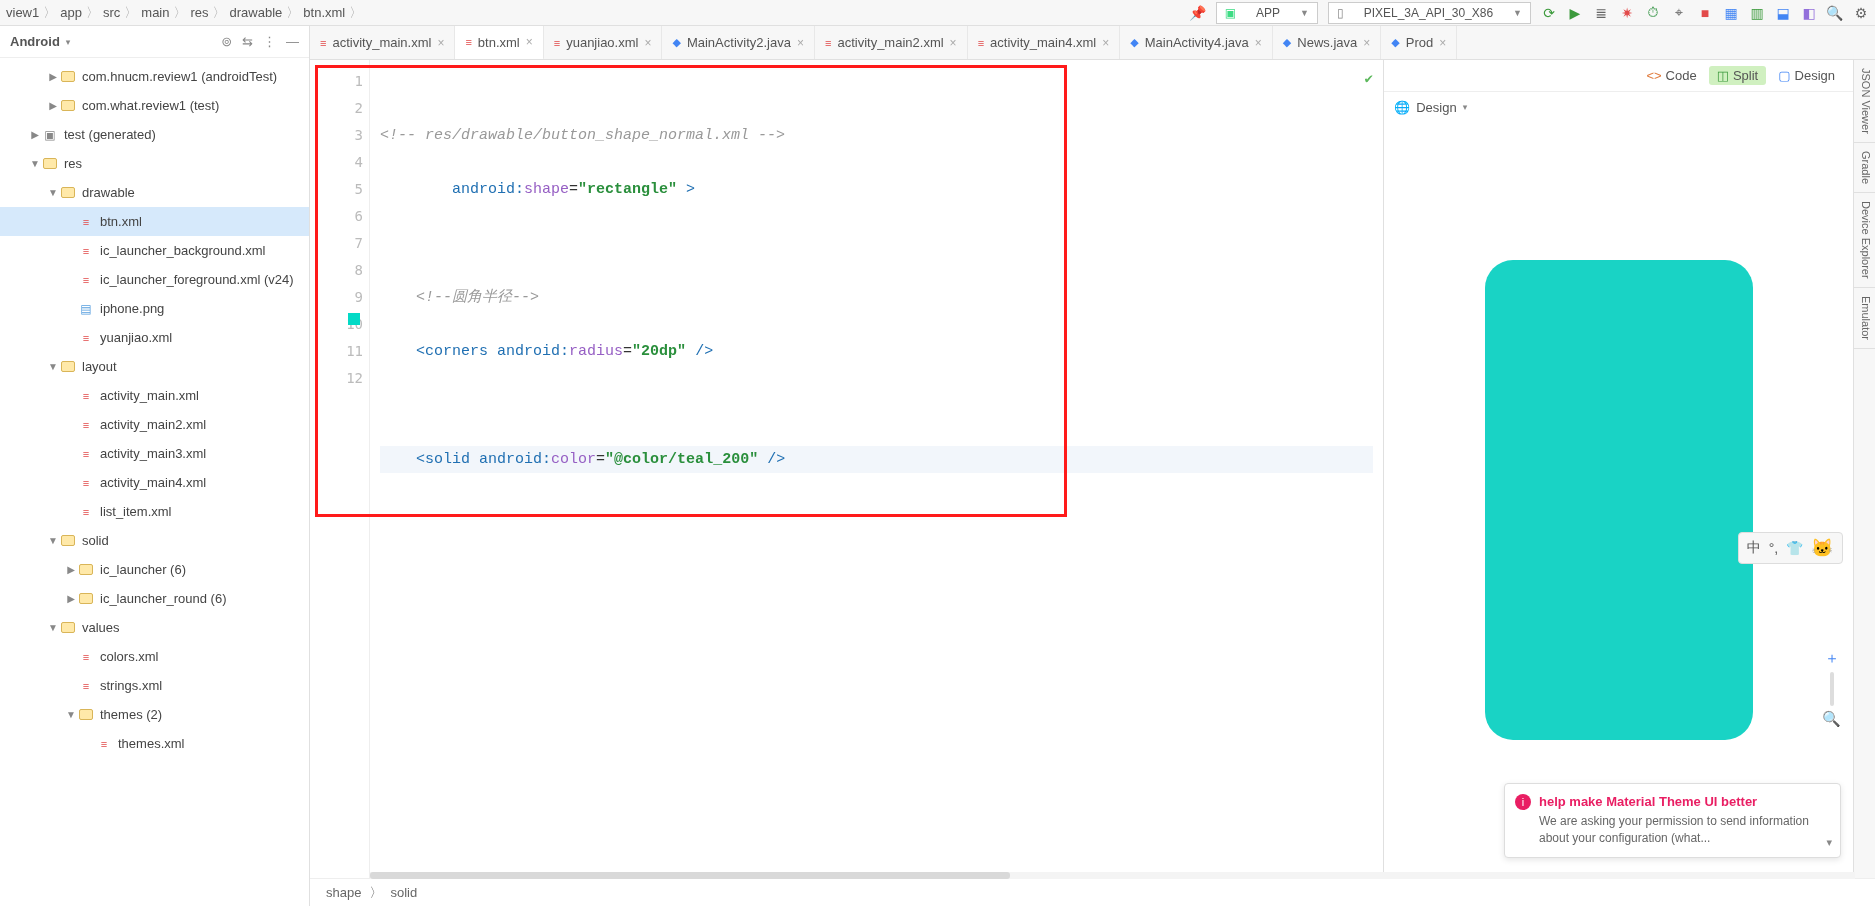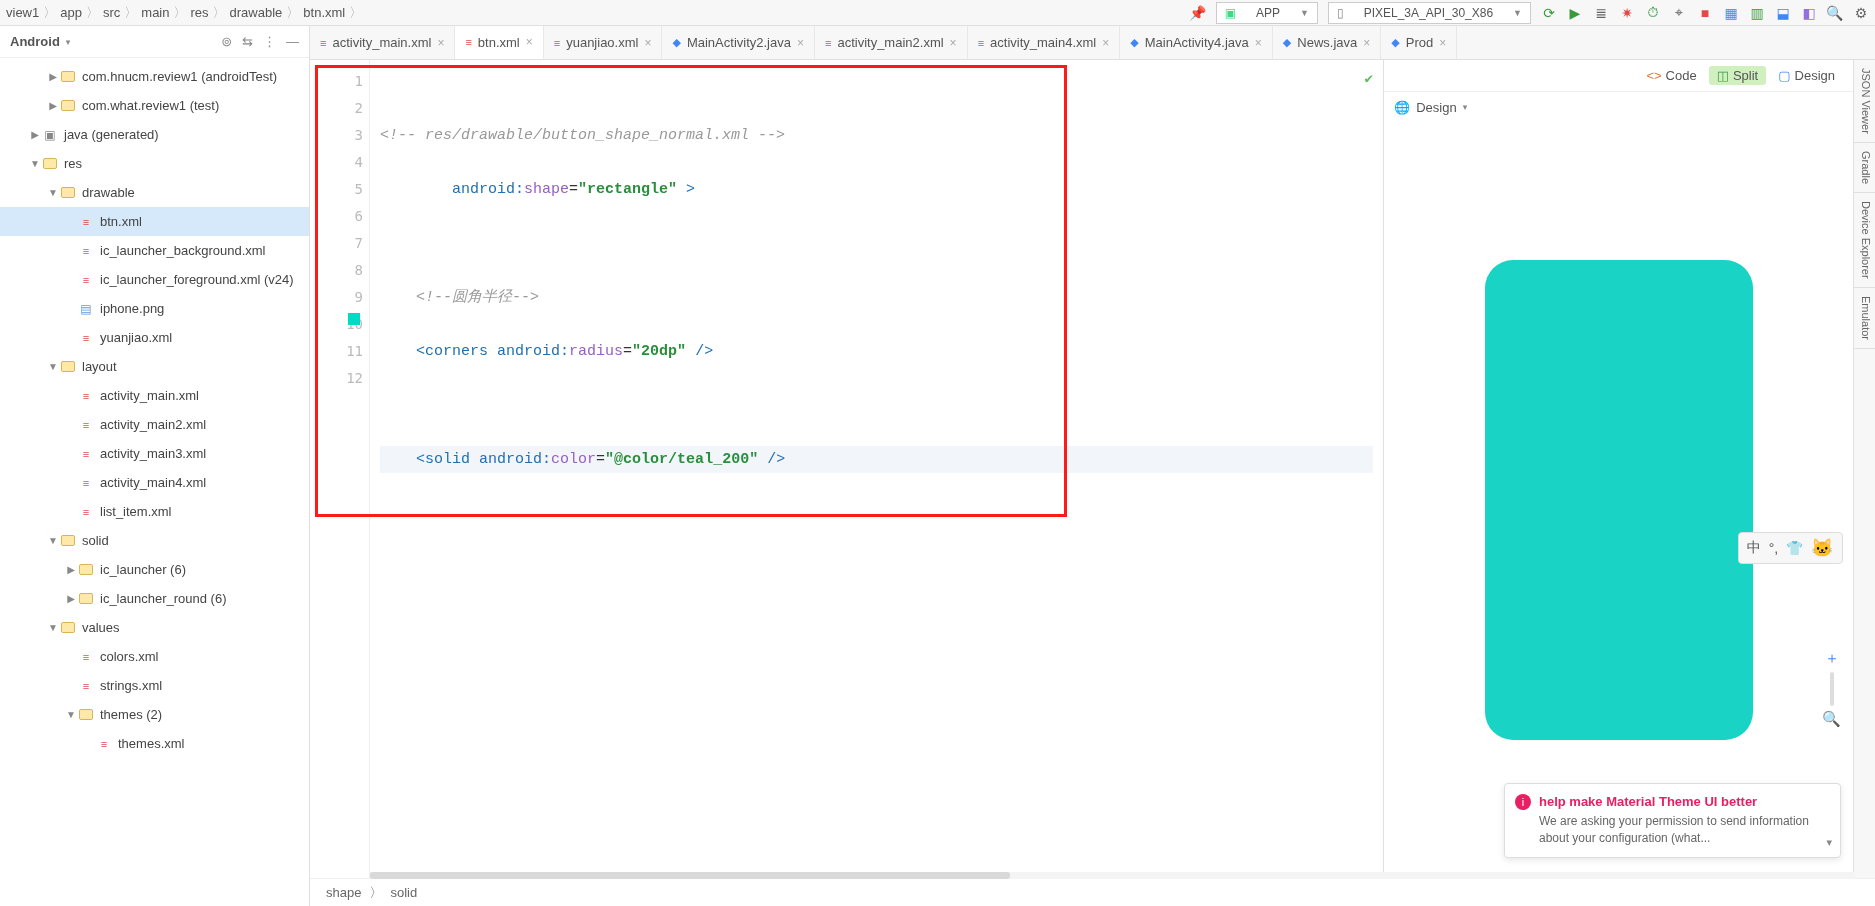--- a/index.html
+++ b/index.html
@@ -165,21 +165,21 @@
           <div class="tree-row" style="padding-left: 46px;">
             <span class="arrow">▶</span>
             <span class="tree-ic">
               <span class="ic-folder"></span>
             </span>
             <span>com.what.review1 (test)</span>
           </div>
           <div class="tree-row" style="padding-left: 28px;">
             <span class="arrow">▶</span>
             <span class="tree-ic ic-pkg">▣</span>
-            <span>java (generated)</span>
+            <span>test (generated)</span>
           </div>
           <div class="tree-row" style="padding-left: 28px;">
             <span class="arrow">▼</span>
             <span class="tree-ic">
               <span class="ic-folder"></span>
             </span>
             <span>res</span>
           </div>
           <div class="tree-row" style="padding-left: 46px;">
             <span class="arrow">▼</span>

